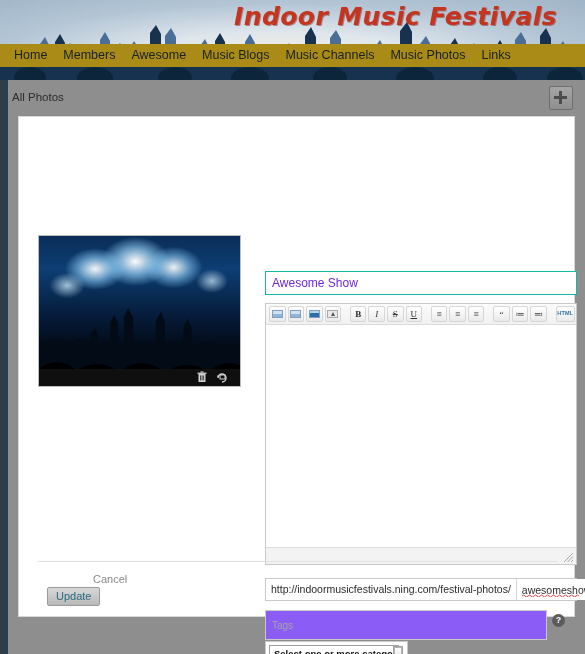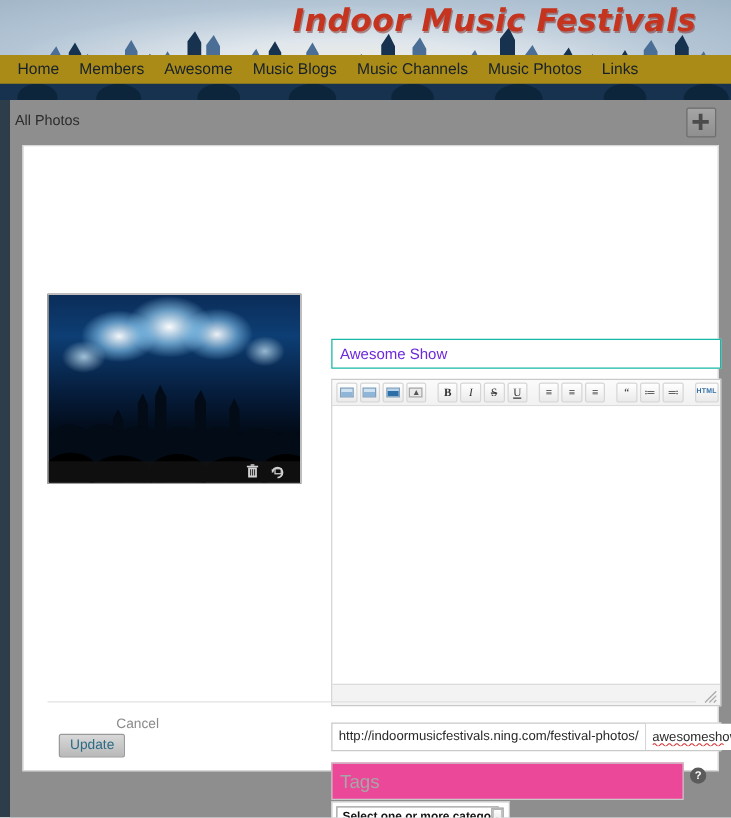--- a/index.html
+++ b/index.html
@@ -365,23 +365,23 @@
   .tags-input {
     position: absolute;
     left: 246px;
     top: 493px;
     width: 282px;
     height: 22px;
     border: 1px solid #c9c9c9;
     box-sizing: border-box;
     padding: 14px 6px;
     font-family: "Liberation Sans", sans-serif;
-    font-size: 15px;
+    font-size: 10px;
     color: #222;
-    background: #ec4899;
+    background: #8b5cf6;
     outline: none;
   }
   .tags-input::placeholder { color: #a6a6a6; }
   .help-icon {
     position: absolute;
     left: 533px;
     top: 497px;
     width: 13px;
     height: 13px;
     border-radius: 50%;

